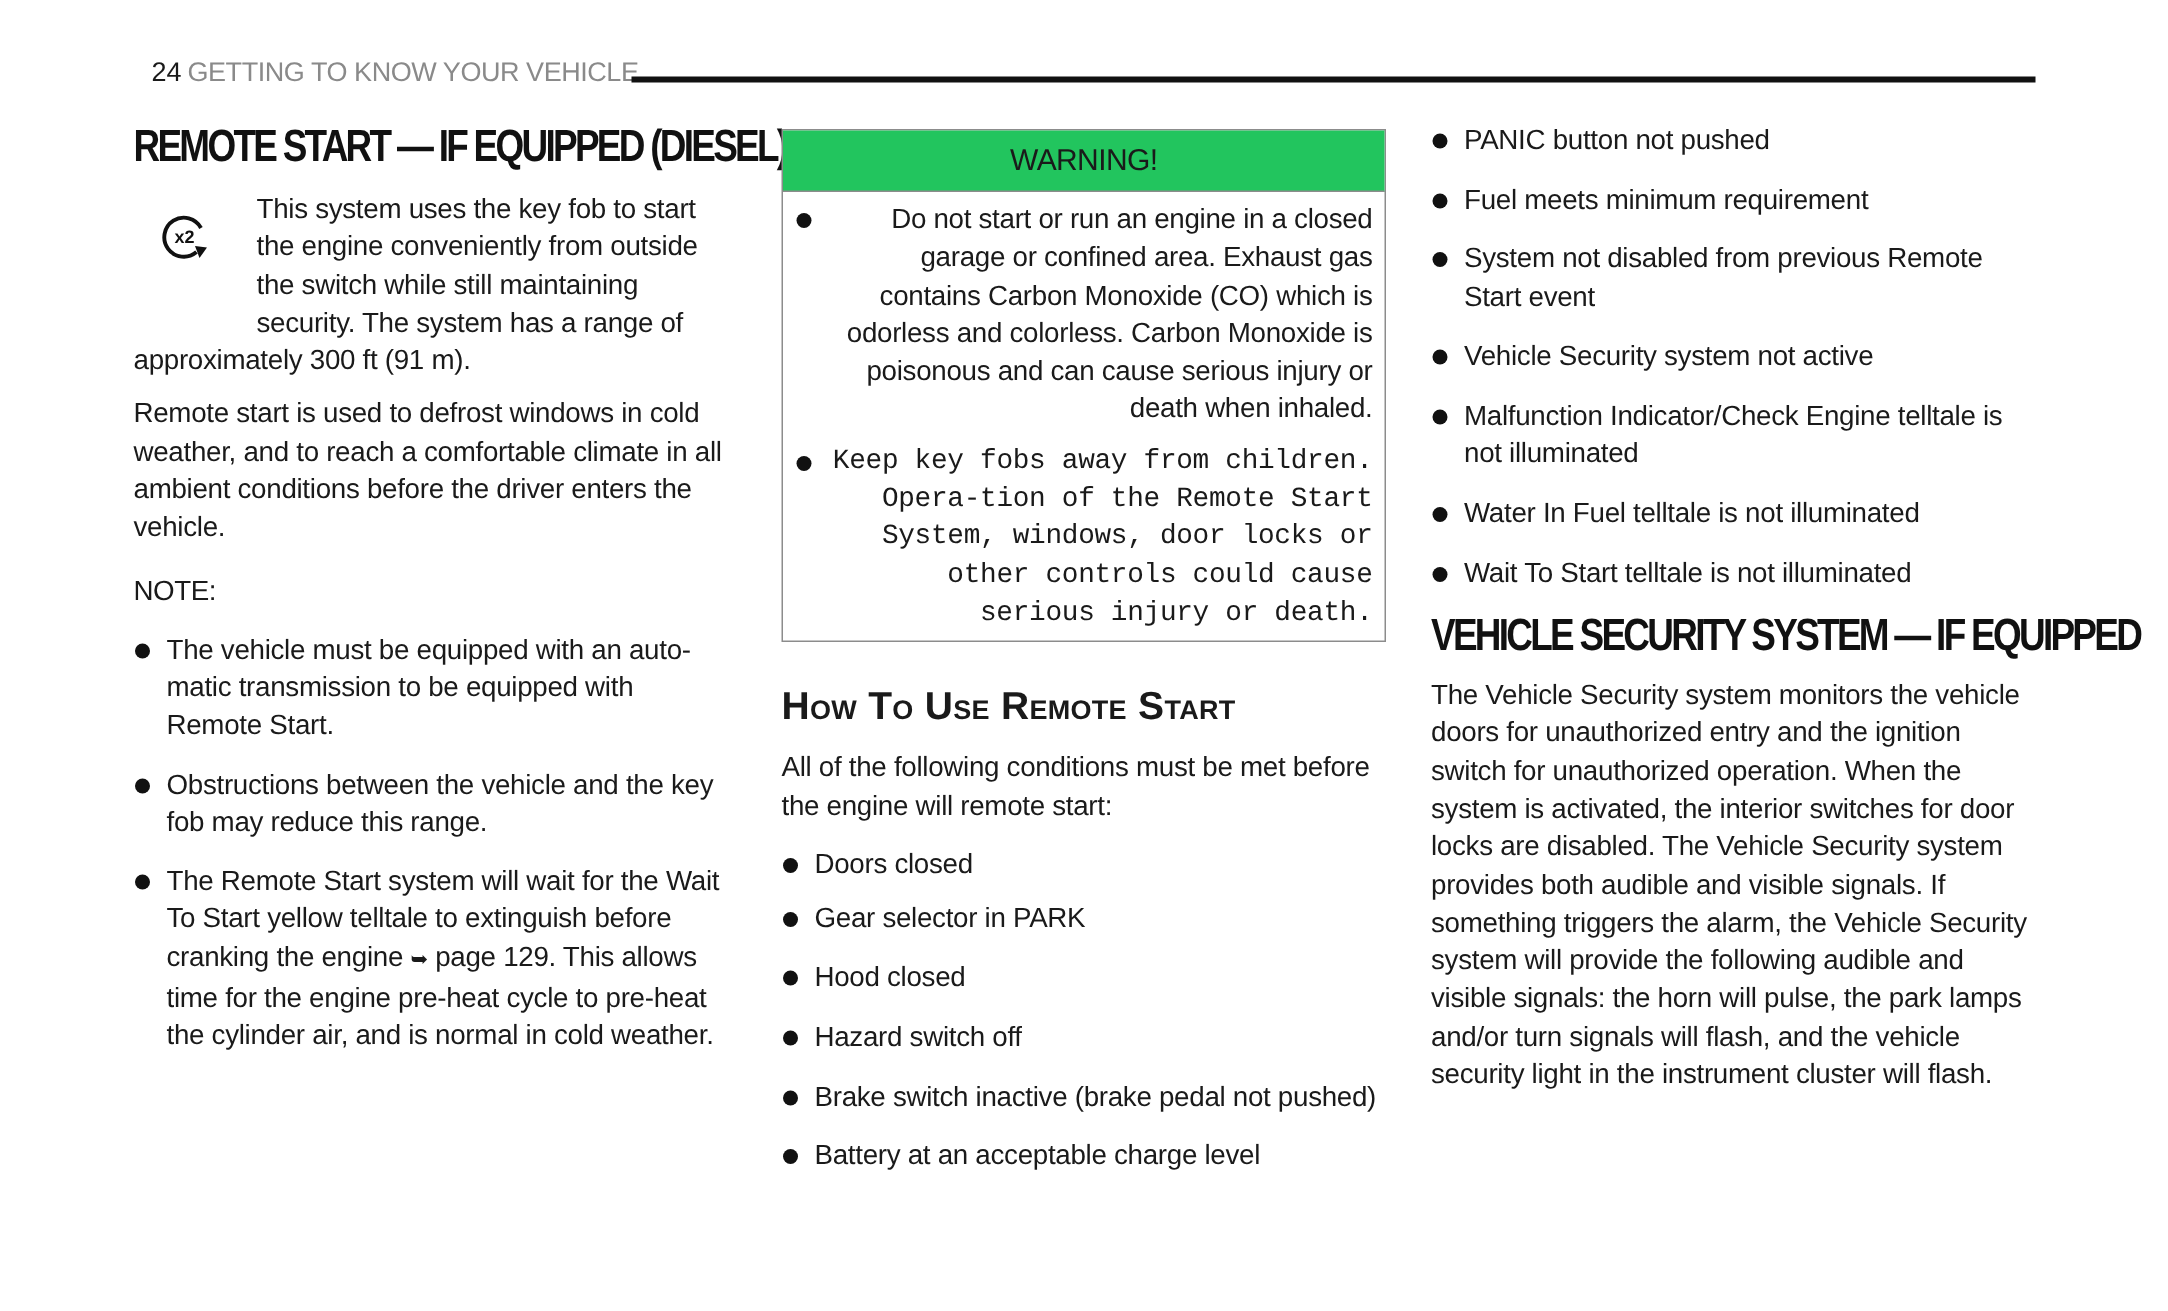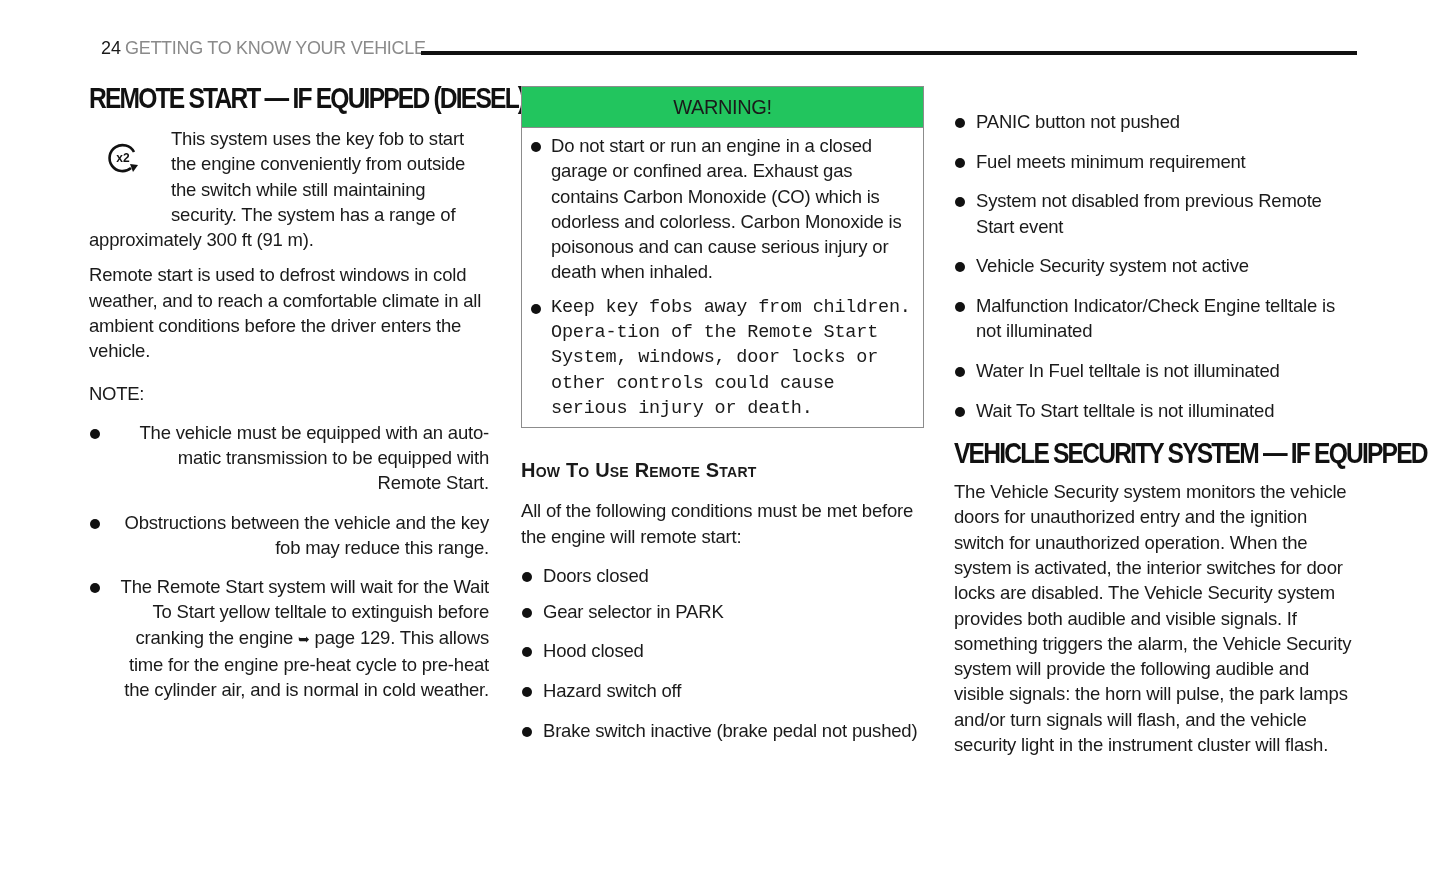--- a/index.html
+++ b/index.html
@@ -9,41 +9,41 @@
     color: #1a1a1a;
   }
   .header { position: absolute; left: 89px; top: 38px; height: 24px; width: 1268px; }
   .page-num { position: absolute; left: 12px; top: 0; font-size: 18px; color: #1a1a1a; }
   .running-head { position: absolute; left: 36px; top: 0; font-size: 18px; color: #8a8a8a; letter-spacing: -0.3px; }
   .header-rule { position: absolute; left: 332px; right: 0; top: 13px; height: 4px; background: #111; }
 
   .col { position: absolute; top: 80px; }
   .col1 { left: 89px; width: 400px; }
   .col2 { left: 521px; width: 403px; }
-  .col3 { left: 954px; width: 400px; margin-top: 29px; }
+  .col3 { left: 954px; width: 400px; }
 
   .title {
     font-family: "Liberation Sans", sans-serif; font-weight: bold;
     font-size: 30px; letter-spacing: -2.2px; transform: scaleX(0.82); transform-origin: left;
     white-space: nowrap; color: #111; line-height: 36px; margin: 0;
   }
   .body-text { font-size: 18.5px; line-height: 25.3px; margin: 0; letter-spacing: -0.2px; }
   .intro { position: relative; margin-top: 10px; }
   .intro .fob-icon { position: absolute; left: 14px; top: 12px; width: 40px; height: 40px; }
   .note-label { font-size: 18.5px; margin: 17px 0 0 0; line-height: 25px; letter-spacing: -0.3px;}
   ul.bullets { list-style: none; margin: 0; padding: 0; }
   ul.bullets li { position: relative; padding-left: 22px; font-size: 18.5px; line-height: 25.3px; letter-spacing: -0.2px; }
   ul.bullets li .dot { position: absolute; left: 1px; top: 9px; width: 10px; height: 10px; border-radius: 50%; background: #111; }
-  .notes li { margin-top: 14px; text-align: right; }
+  .notes li { margin-top: 14px; }
   .warning-box { border: 1.5px solid #8c8c8c; margin-top: 6px; }
   .warning-head { background: #22c55e; border-bottom: 1.5px solid #8c8c8c; text-align: center; font-size: 20px; line-height: 40px; letter-spacing: -0.4px; }
-  .warning-box ul.bullets { padding: 5px 8px 6px 8px; }
+  .warning-box ul.bullets { padding: 5px 8px 6px 8px; text-align: right; }
   .warning-box ul.bullets li { padding-left: 21px; }
   .warning-box ul.bullets li + li { margin-top: 10px; font-family: Liberation Mono, monospace; }
-  .subhead { font-weight: bold; font-size: 20px; margin: 28px 0 0 0; letter-spacing: 0.2px; line-height: 28px; }
+  .subhead { font-weight: bold; font-size: 26px; margin: 28px 0 0 0; letter-spacing: 0.2px; line-height: 28px; }
   .cond li { margin-top: 14.4px; }
   .col3 .cond li:first-child { margin-top: 0; }
   .col3 .title { margin-top: 12px; }
   .sec2-body { margin-top: 8px; }
   .arrow-ref { display: inline-block; font-size: 14px; }
 </style>
 </head>
 <body>
 
 <div class="header">
@@ -86,20 +86,21 @@
     </ul>
   </div>
   <h2 class="subhead" style="font-variant: small-caps;">How To Use Remote Start</h2>
   <p class="body-text" style="margin-top:14px">All of the following conditions must be met before the engine will remote start:</p>
   <ul class="bullets cond">
     <li><span class="dot"></span><span>Doors closed</span></li>
     <li style="margin-top:10px"><span class="dot"></span><span>Gear selector in PARK</span></li>
     <li><span class="dot"></span><span>Hood closed</span></li>
     <li><span class="dot"></span><span>Hazard switch off</span></li>
     <li><span class="dot"></span><span>Brake switch inactive (brake pedal not pushed)</span></li>
+    <li><span class="dot"></span><span>Battery at an acceptable charge level</span></li>
   </ul>
 </div>
 
 <div class="col col3">
   <ul class="bullets cond">
     <li><span class="dot"></span><span>PANIC button not pushed</span></li>
     <li><span class="dot"></span><span>Fuel meets minimum requirement</span></li>
     <li><span class="dot"></span><span>System not disabled from previous Remote Start event</span></li>
     <li><span class="dot"></span><span>Vehicle Security system not active</span></li>
     <li><span class="dot"></span><span>Malfunction Indicator/Check Engine telltale is not illuminated</span></li>

